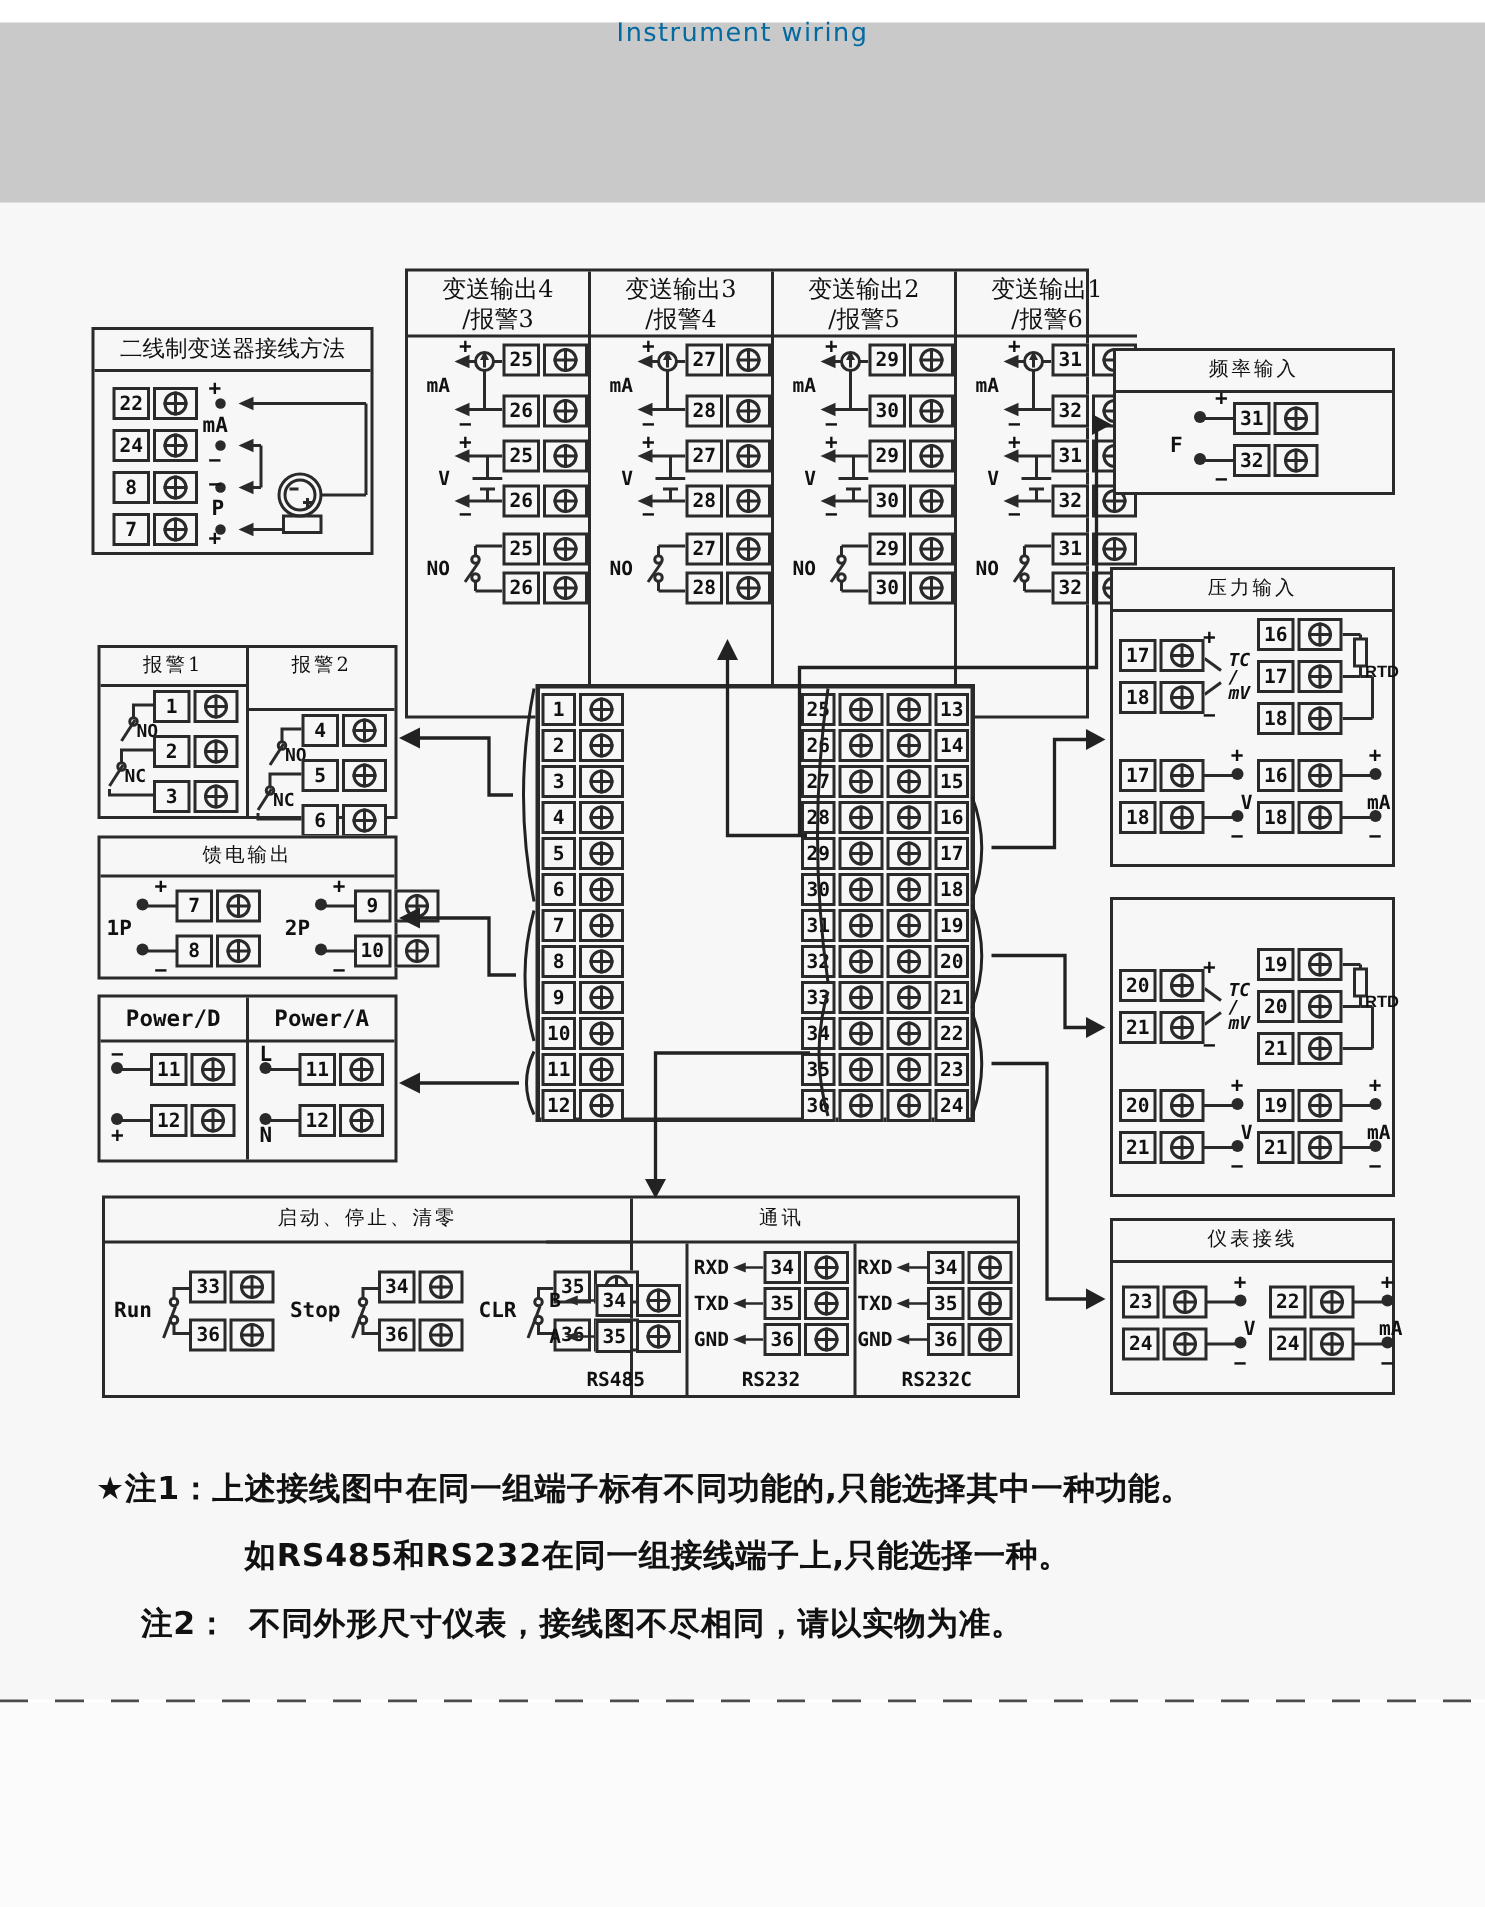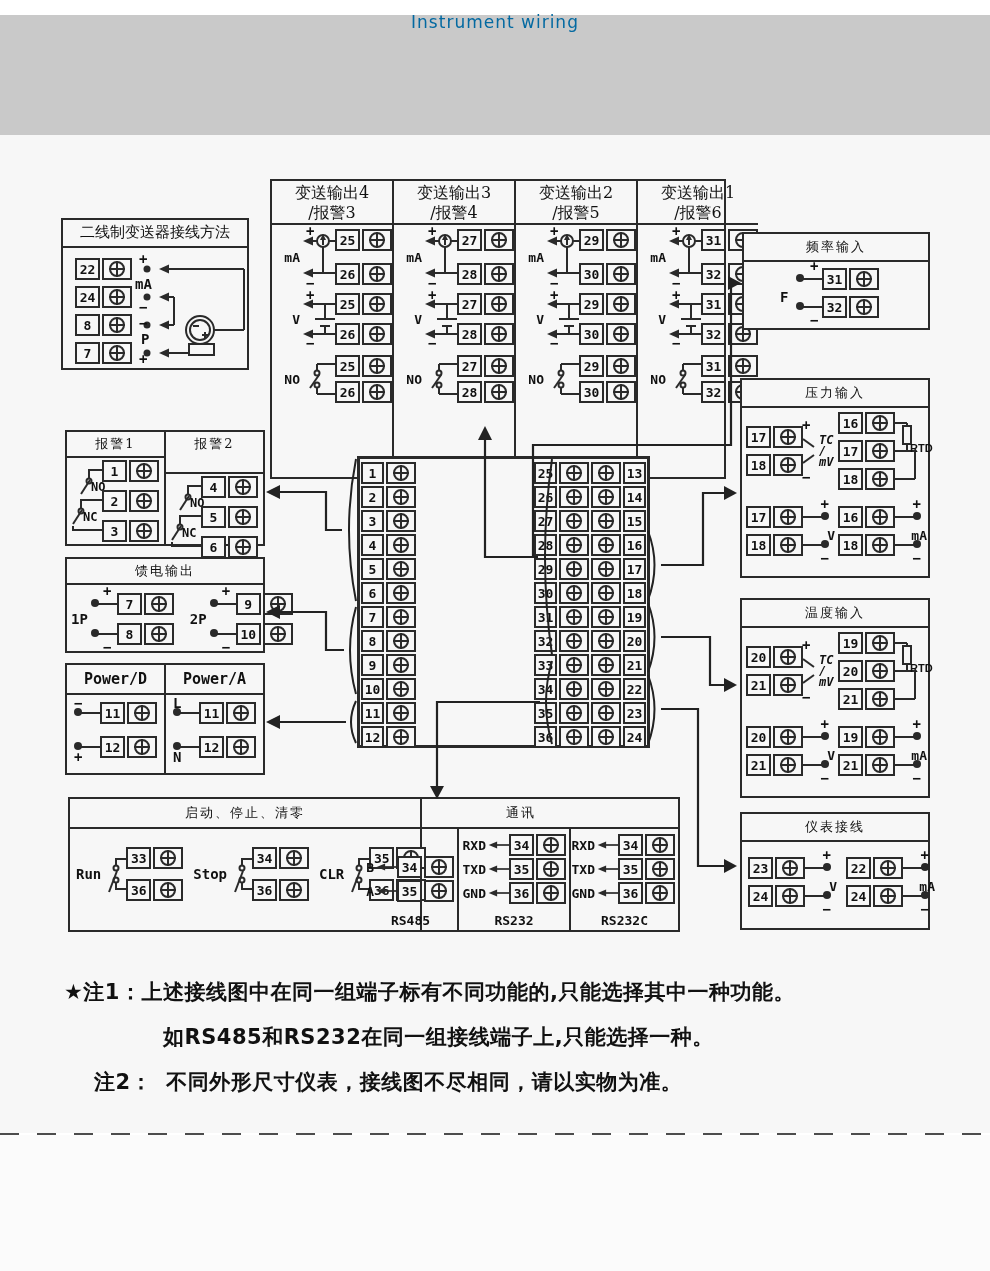--- a/index.html
+++ b/index.html
@@ -630,21 +630,20 @@
             <span class="leadR"></span>
           </span>
       </span>
       <span class="sgn" style="right:0;top:-9px">+</span>
       <span class="sgn" style="right:0;bottom:-9px">−</span>
       <span class="glbl">mA</span>
     </div>
   </div>
 
   <div class="box" style="left:740px;top:583px;width:190px;height:200px">
-    <div class="btitle">温度输入</div>
     <div class="grp" style="left:4px;top:46px">
       <span class="gcol g6">
         <span class="trow">
             <span class="tnum">20</span>
             <span class="screw">
               <i></i>
             </span>
           </span>
         <span class="trow">
             <span class="tnum">21</span>

